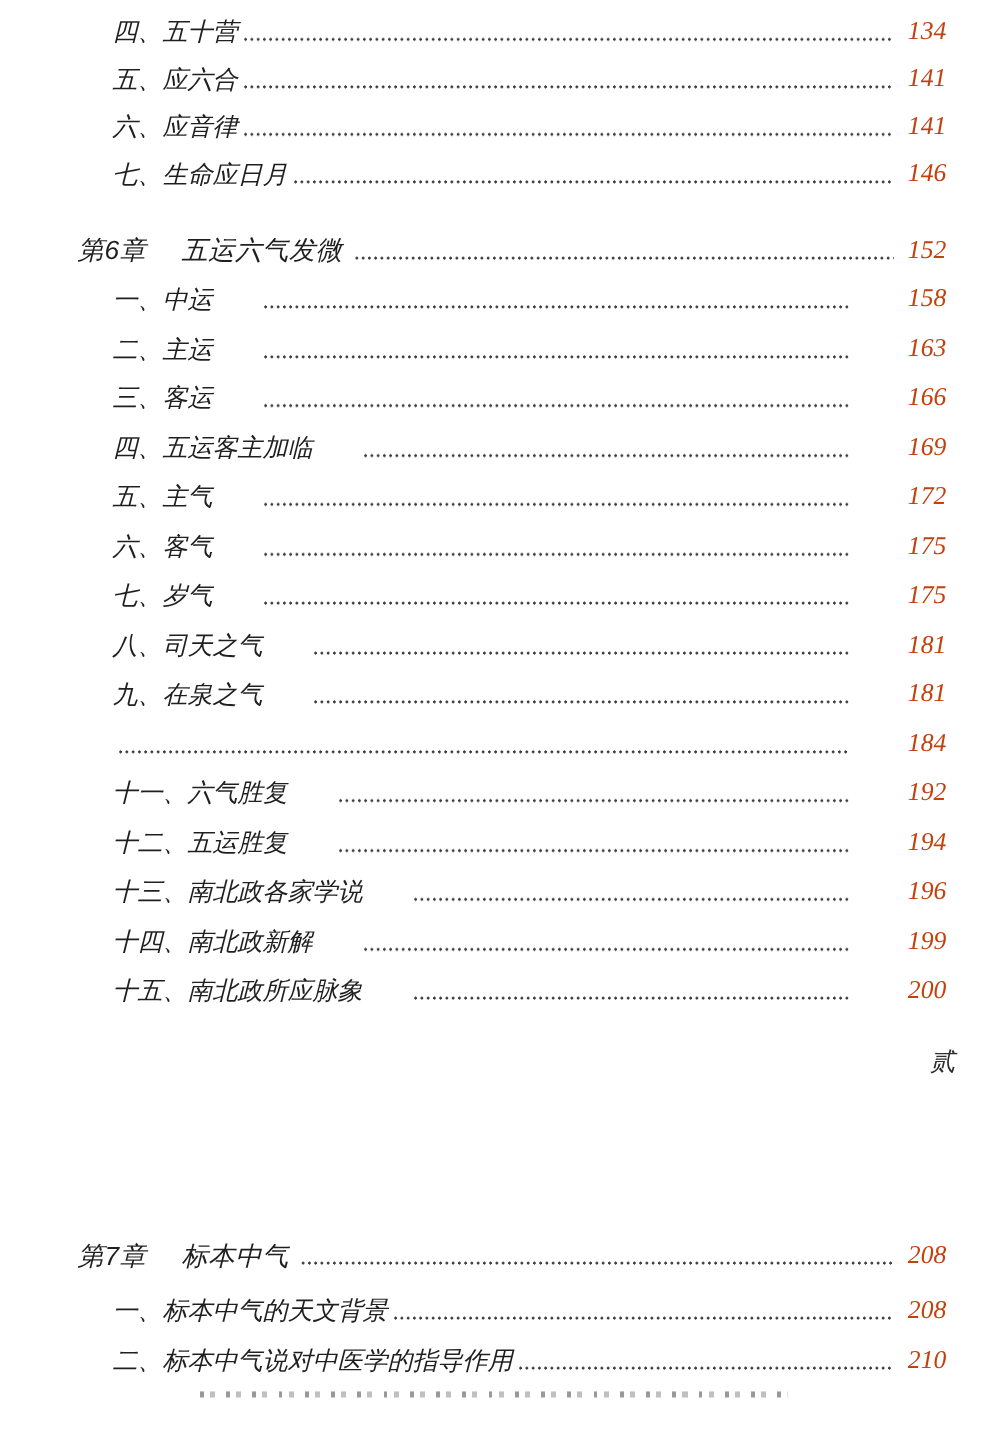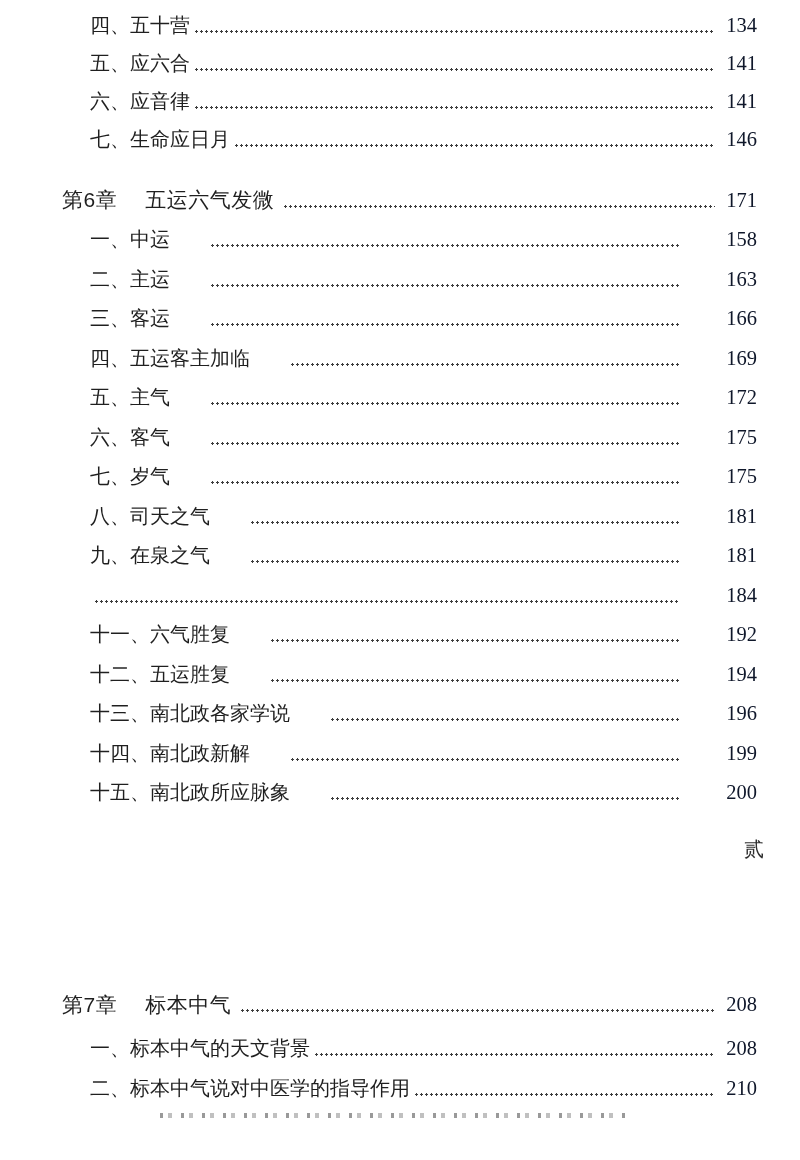--- a/index.html
+++ b/index.html
@@ -5,20 +5,21 @@
   html, body { margin:0; padding:0; background:#ffffff; }
   body { width:800px; height:1160px; overflow:hidden; }
   .page {
     position:relative;
     width:800px; height:1160px;
     box-sizing:border-box;
     padding:6px 43px 0 62px;
     font-family:"Liberation Serif","DejaVu Serif",serif;
     color:#1f1f1f;
     background:#ffffff;
+    font-style:italic;
   }
   .row { display:flex; align-items:center; }
   .row.sub { padding-left:28px; font-size:20px; }
   .row.a { height:38px; }
   .row.b { height:39.5px;gap:36px; }
   .row.c { height:40px; }
   .row.chapter {
     height:40px;
     font-size:21px;
     font-family:"Liberation Sans","DejaVu Sans",sans-serif;
@@ -40,21 +41,21 @@
     background-position:0 50%;
   }
   .chapter .leader { margin-left:9px; }
   .pagenum {
     margin-left:9px;
     font-family:"Liberation Serif","DejaVu Serif",serif;
     font-size:20.5px;
     min-width:33px;
     text-align:right;
     letter-spacing:0;
-    color:#0f172a;
+    color:#c2410c;
   }
   .folio-row {
     height:38px; margin-top:18px;
     display:flex; justify-content:flex-end; align-items:center;
   }
   .folio {
     font-size:20px;
     margin-right:-7px;
     color:#2e2e2e;
   }
@@ -91,21 +92,21 @@
   <div class="row sub a">
     <span>七、生命应日月</span>
     <span class="leader"></span>
     <span class="pagenum">146</span>
   </div>
 
   <div class="row chapter m-ch6">
     <span>第6章</span>
     <span class="ch-title">五运六气发微</span>
     <span class="leader"></span>
-    <span class="pagenum">171</span>
+    <span class="pagenum">152</span>
   </div>
 
   <div class="row sub b">
     <span>一、中运</span>
     <span class="leader"></span>
     <span class="pagenum">158</span>
   </div>
   <div class="row sub b">
     <span>二、主运</span>
     <span class="leader"></span>

